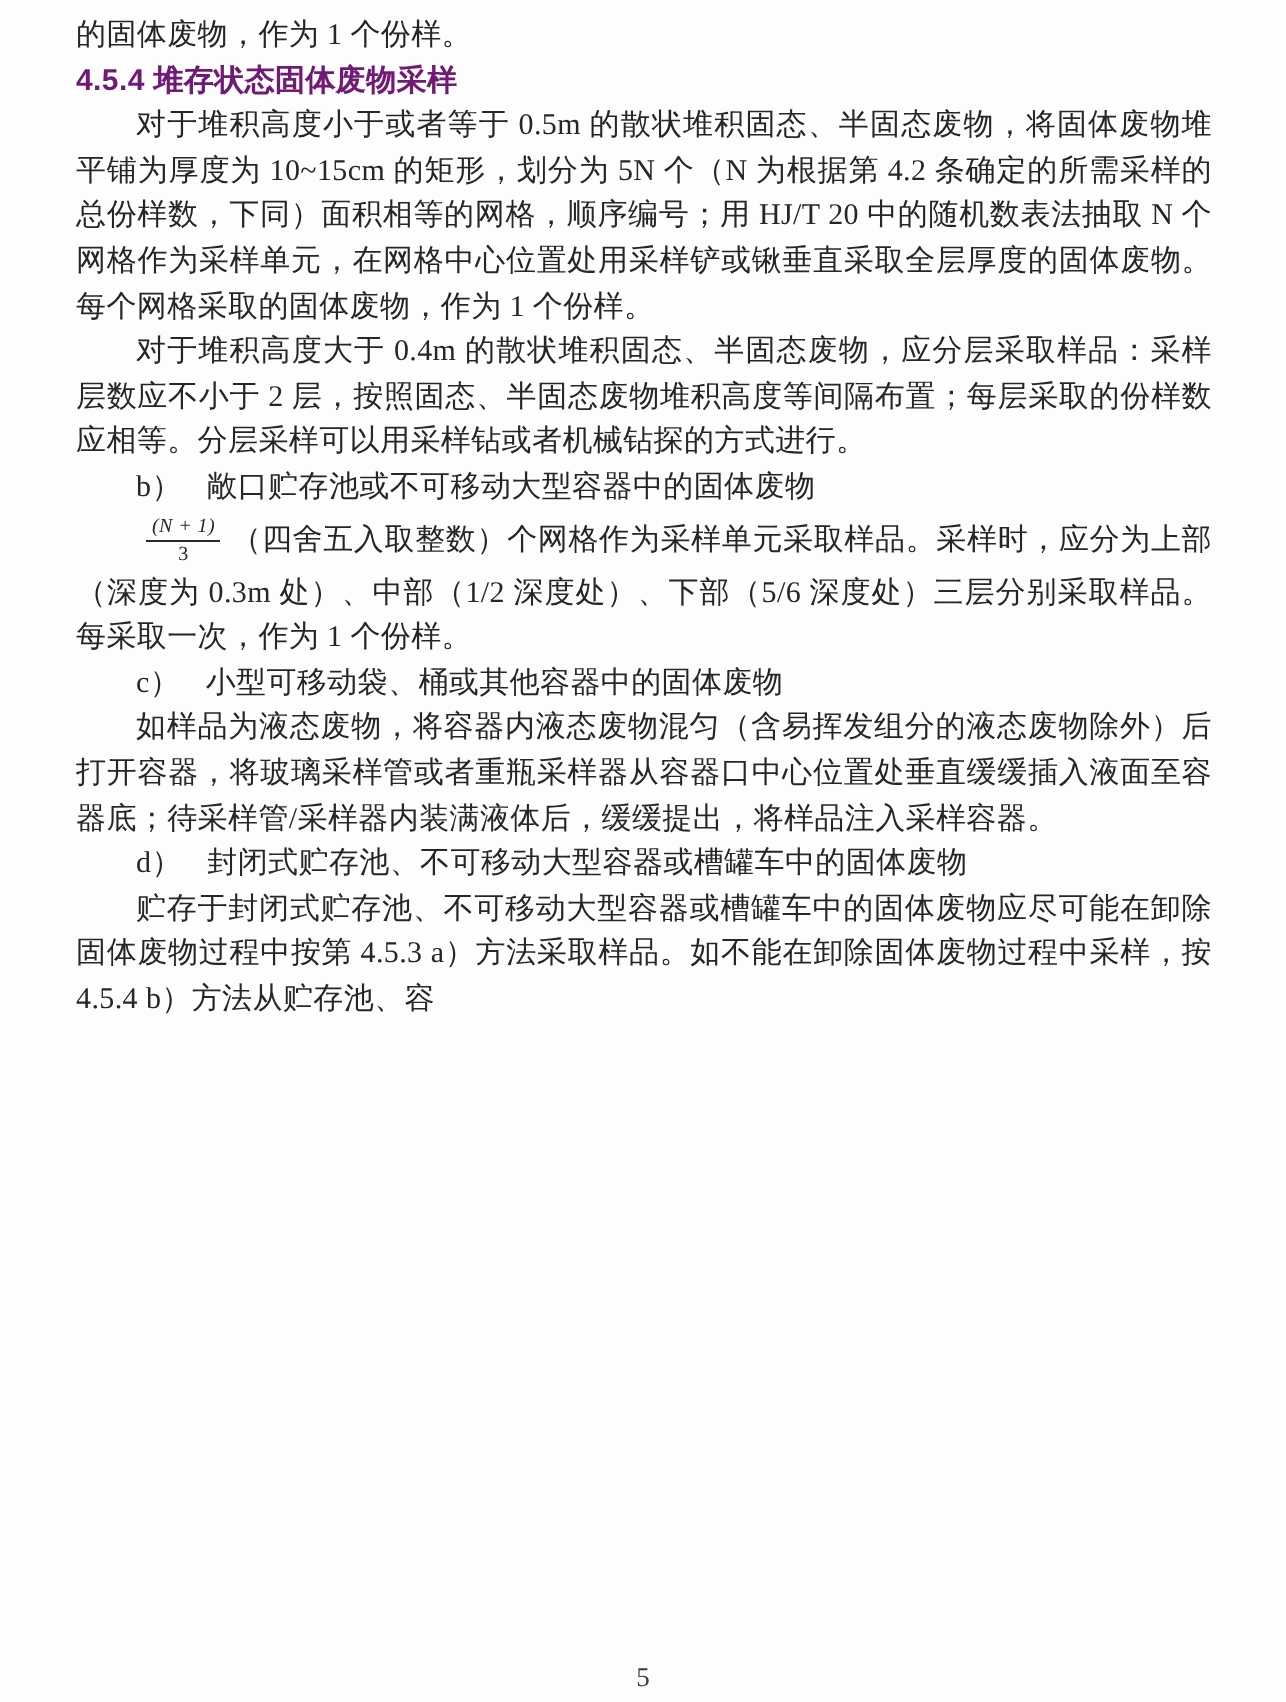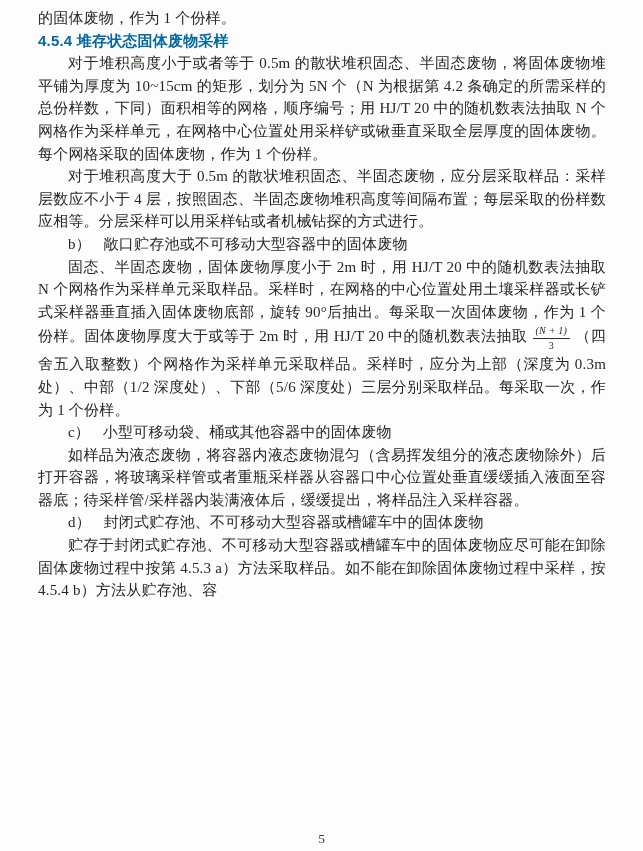--- a/index.html
+++ b/index.html
@@ -28,21 +28,21 @@
   }
   .cont { text-indent: 0; }
   .para { text-indent: 2em; }
   .heading {
     margin: 0;
     font-size: 15px;
     line-height: 23.2px;
     font-weight: 600;
     font-family: "Liberation Sans", "DejaVu Sans", sans-serif;
     letter-spacing: 0.3px;
-    color: #0369a1;
+    color: #701a75;
   }
   .item { text-indent: 2em; }
   .item-label { letter-spacing: 0.2px; }
   .item-title { margin-left: 0.85em; }
   .frac {
     display: inline-flex;
     flex-direction: column;
     align-items: center;
     vertical-align: middle;
     line-height: 1.15;
@@ -77,27 +77,27 @@
 
 <div class="page">
 
   <p class="cont">的固体废物，作为 1 个份样。</p>
 
   <p class="heading">4.5.4 堆存状态固体废物采样</p>
 
 
   <p class="para">对于堆积高度小于或者等于 0.5m 的散状堆积固态、半固态废物，将固体废物堆平铺为厚度为 10~15cm 的矩形，划分为 5N 个（N 为根据第 4.2 条确定的所需采样的总份样数，下同）面积相等的网格，顺序编号；用 HJ/T 20 中的随机数表法抽取 N 个网格作为采样单元，在网格中心位置处用采样铲或锹垂直采取全层厚度的固体废物。每个网格采取的固体废物，作为 1 个份样。</p>
 
-  <p class="para">对于堆积高度大于 0.5m 的散状堆积固态、半固态废物，应分层采取样品：采样层数应不小于 4 层，按照固态、半固态废物堆积高度等间隔布置；每层采取的份样数应相等。分层采样可以用采样钻或者机械钻探的方式进行。</p>
+  <p class="para">对于堆积高度大于 0.4m 的散状堆积固态、半固态废物，应分层采取样品：采样层数应不小于 2 层，按照固态、半固态废物堆积高度等间隔布置；每层采取的份样数应相等。分层采样可以用采样钻或者机械钻探的方式进行。</p>
 
   <p class="item"><span class="item-label">b）</span><span class="item-title">敞口贮存池或不可移动大型容器中的固体废物</span></p>
 
 
 
-  <p class="para"><span>固态、半固态废物，固体废物厚度小于 2m 时，用 HJ/T 20 中的随机数表法抽取 N 个网格作为采样单元采取样品。采样时，在网格的中心位置处用土壤采样器或长铲式采样器垂直插入固体废物底部，旋转 90°后抽出。每采取一次固体废物，作为 1 个份样。固体废物厚度大于或等于 2m 时，用 HJ/T 20 中的随机数表法抽取</span><span class="frac">
+  <p class="para"><span class="frac">
         <span class="frac-num">(N + 1)</span>
         <span class="frac-den">3</span>
       </span><span>（四舍五入取整数）个网格作为采样单元采取样品。采样时，应分为上部（深度为 0.3m 处）、中部（1/2 深度处）、下部（5/6 深度处）三层分别采取样品。每采取一次，作为 1 个份样。</span></p>
 
   <p class="item"><span class="item-label">c）</span><span class="item-title">小型可移动袋、桶或其他容器中的固体废物</span></p>
 
 
   <p class="para">如样品为液态废物，将容器内液态废物混匀（含易挥发组分的液态废物除外）后打开容器，将玻璃采样管或者重瓶采样器从容器口中心位置处垂直缓缓插入液面至容器底；待采样管/采样器内装满液体后，缓缓提出，将样品注入采样容器。</p>
 
   <p class="item"><span class="item-label">d）</span><span class="item-title">封闭式贮存池、不可移动大型容器或槽罐车中的固体废物</span></p>

